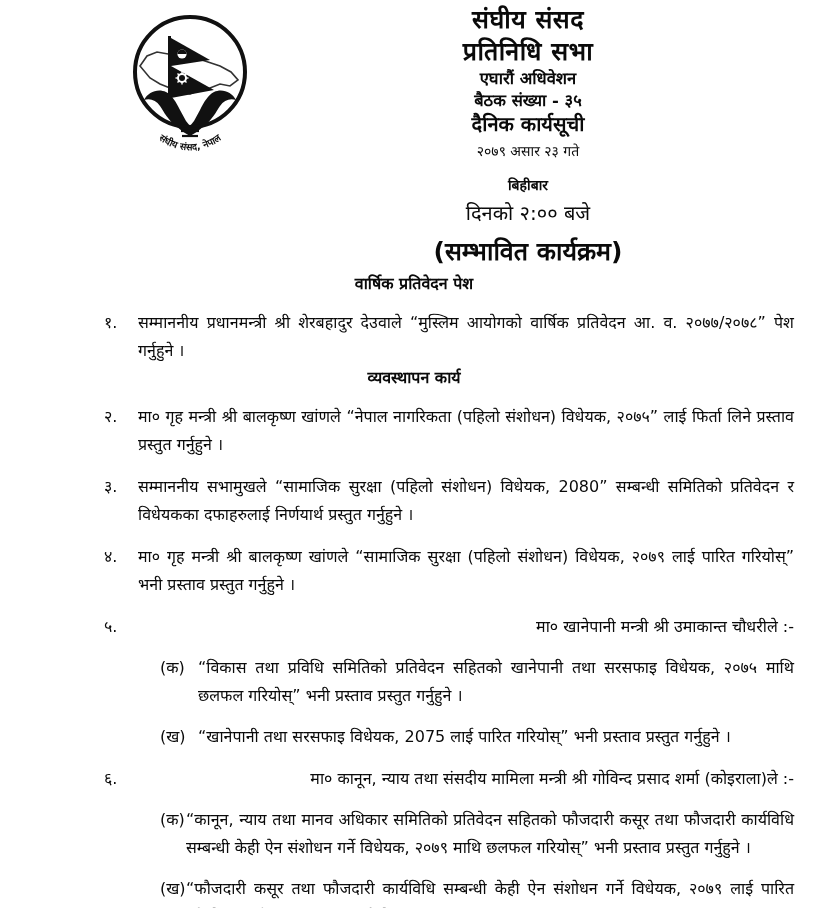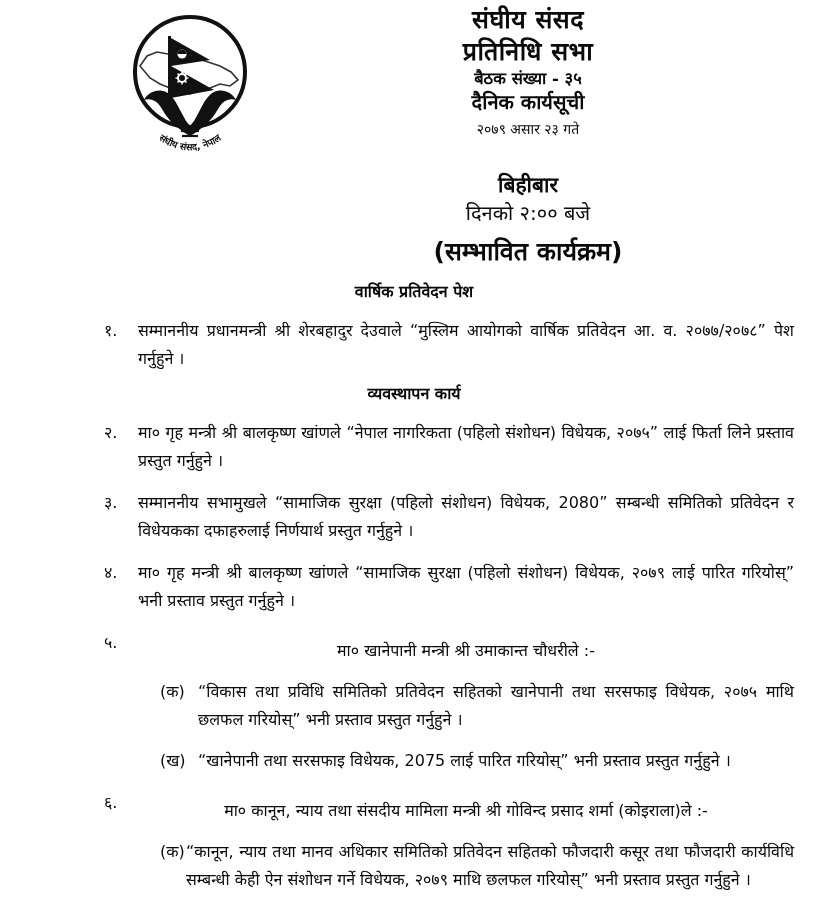--- a/index.html
+++ b/index.html
@@ -70,21 +70,21 @@
 
   
   .subhead {
     text-align: center;
     padding-right: 40px;
     margin-left: 256px;
   }
   .day {
     font-family: "DejaVu Sans", sans-serif;
     font-weight: bold;
-    font-size: 21px;
+    font-size: 14px;
     line-height: 21px;
   }
   .time {
     font-family: "DejaVu Sans", sans-serif;
     font-size: 20px;
     line-height: 35px;
     font-weight: normal;
   }
   .programme {
     font-family: "DejaVu Sans", sans-serif;
@@ -95,22 +95,22 @@
 
   
   .section-heading {
     text-align: center;
     font-family: "DejaVu Sans", sans-serif;
     font-weight: bold;
     font-size: 16px;
     line-height: 22px;
     padding-right: 12px;
   }
-  .sh-annual { margin-top: 8px; }
-  .sh-legis  { margin-top: 10px; }
+  .sh-annual { }
+  .sh-legis  { margin-top: 2px; }
 
   
   .agenda {
     margin: 0;
     padding: 0 46px 0 104px;
   }
   .item {
     display: flex;
     align-items: flex-start;
     margin-top: 14px;
@@ -121,21 +121,21 @@
   .item-num {
     flex: 0 0 34px;
     text-align: left;
     white-space: nowrap;
   }
   .item-body {
     flex: 1 1 auto;
     text-align: justify;
     text-justify: inter-word;
   }
-  .item-body.nojustify { text-align: center; margin-top: 8px; }
+  .item-body.nojustify { text-align: right; }
 
   .sublist {
     padding-left: 56px;
     padding-right: 0;
   }
   .subitem {
     display: flex;
     align-items: flex-start;
     margin-top: 13px;
     font-family: "DejaVu Sans", sans-serif;
@@ -203,20 +203,21 @@
         </defs>
         <text font-family="DejaVu Sans, sans-serif" font-size="9.5" font-weight="bold" fill="#111111">
           <textPath href="#arcText" startOffset="50%" text-anchor="middle">संघीय संसद, नेपाल</textPath>
         </text>
       </svg>
     </div>
 
     <div class="header-text">
       <div class="h-line1">संघीय संसद</div>
       <div class="h-line2">प्रतिनिधि सभा</div>
+      <div class="h-line3">एघारौं अधिवेशन</div>
       <div class="h-line4">बैठक संख्या - ३५</div>
       <div class="h-line5">दैनिक कार्यसूची</div>
       <div class="h-date">२०७९ असार २३ गते</div>
     </div>
   </div>
 
   <div class="subhead">
     <div class="day">बिहीबार</div>
     <div class="time">दिनको २:०० बजे</div>
     <div class="programme">(सम्भावित कार्यक्रम)</div>

